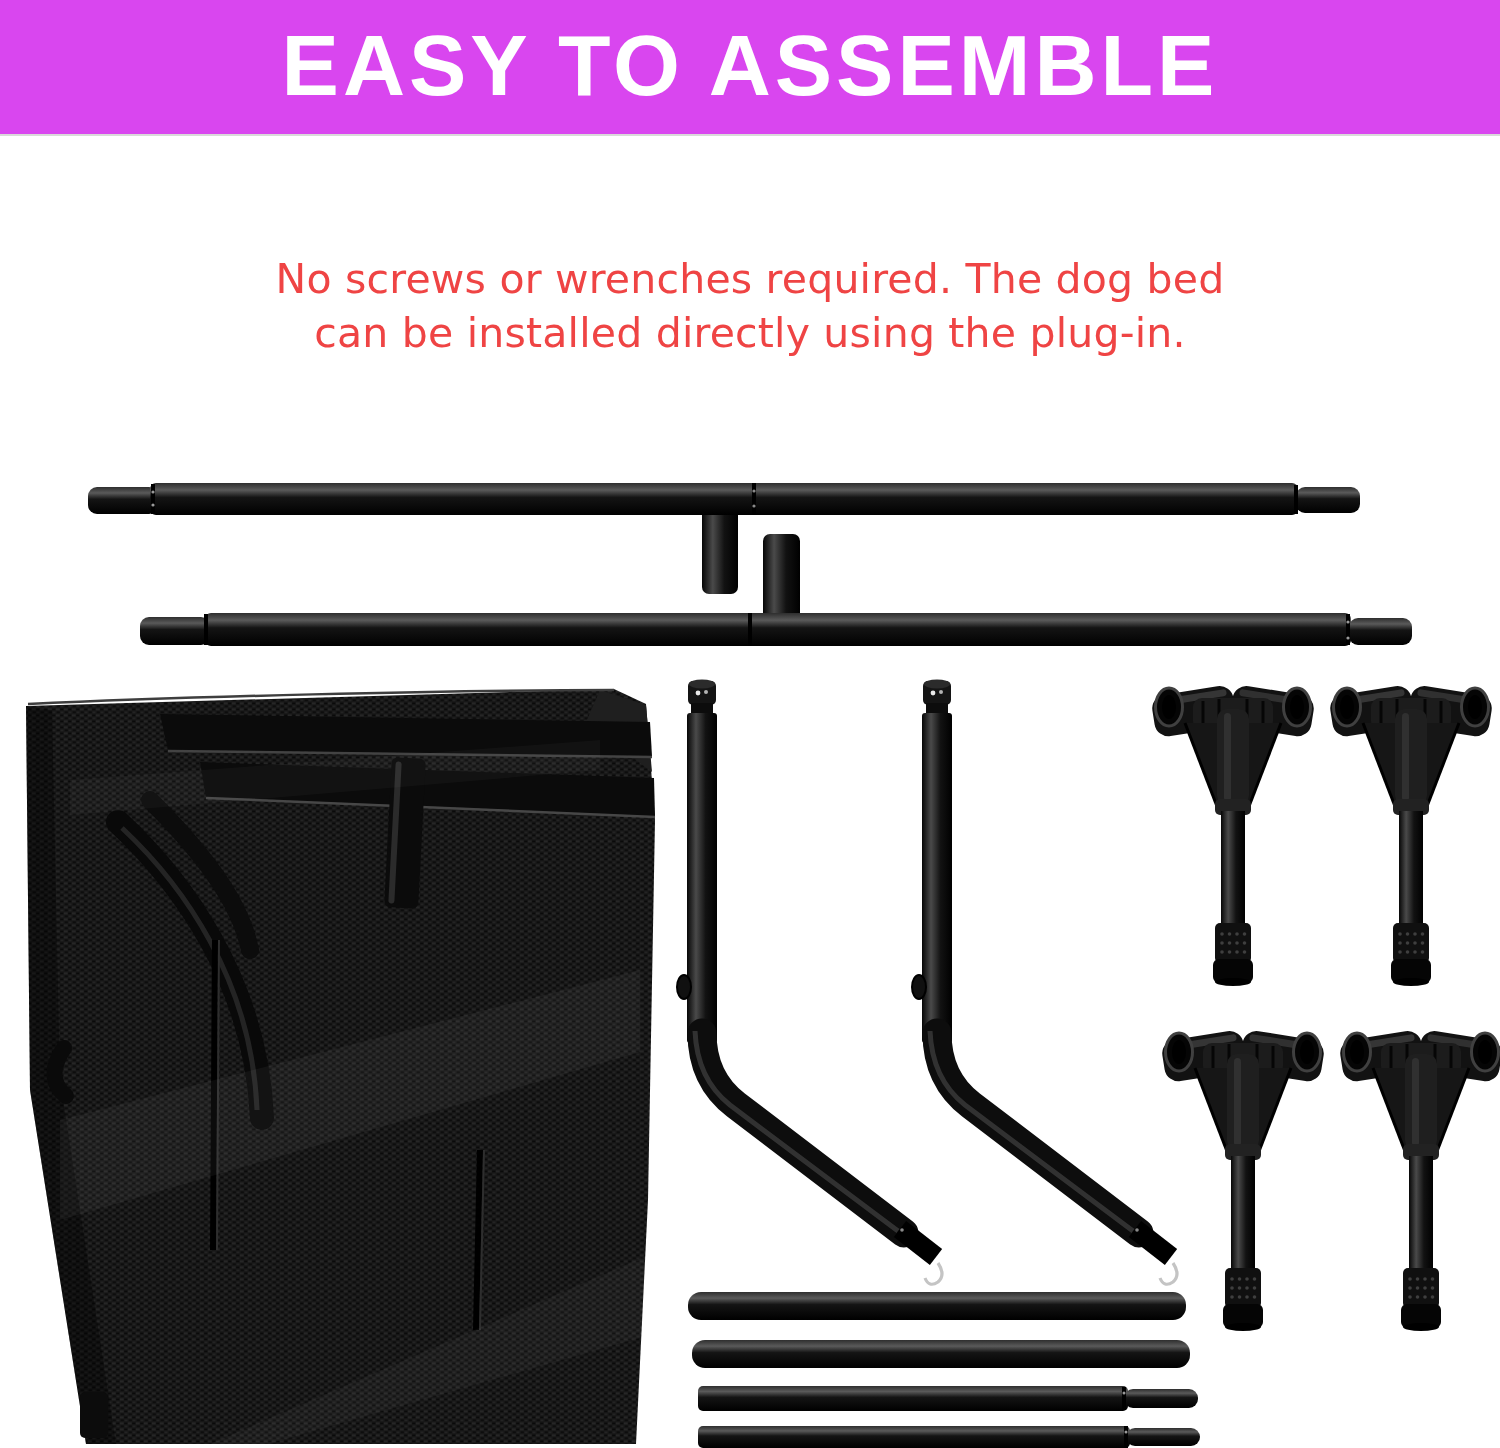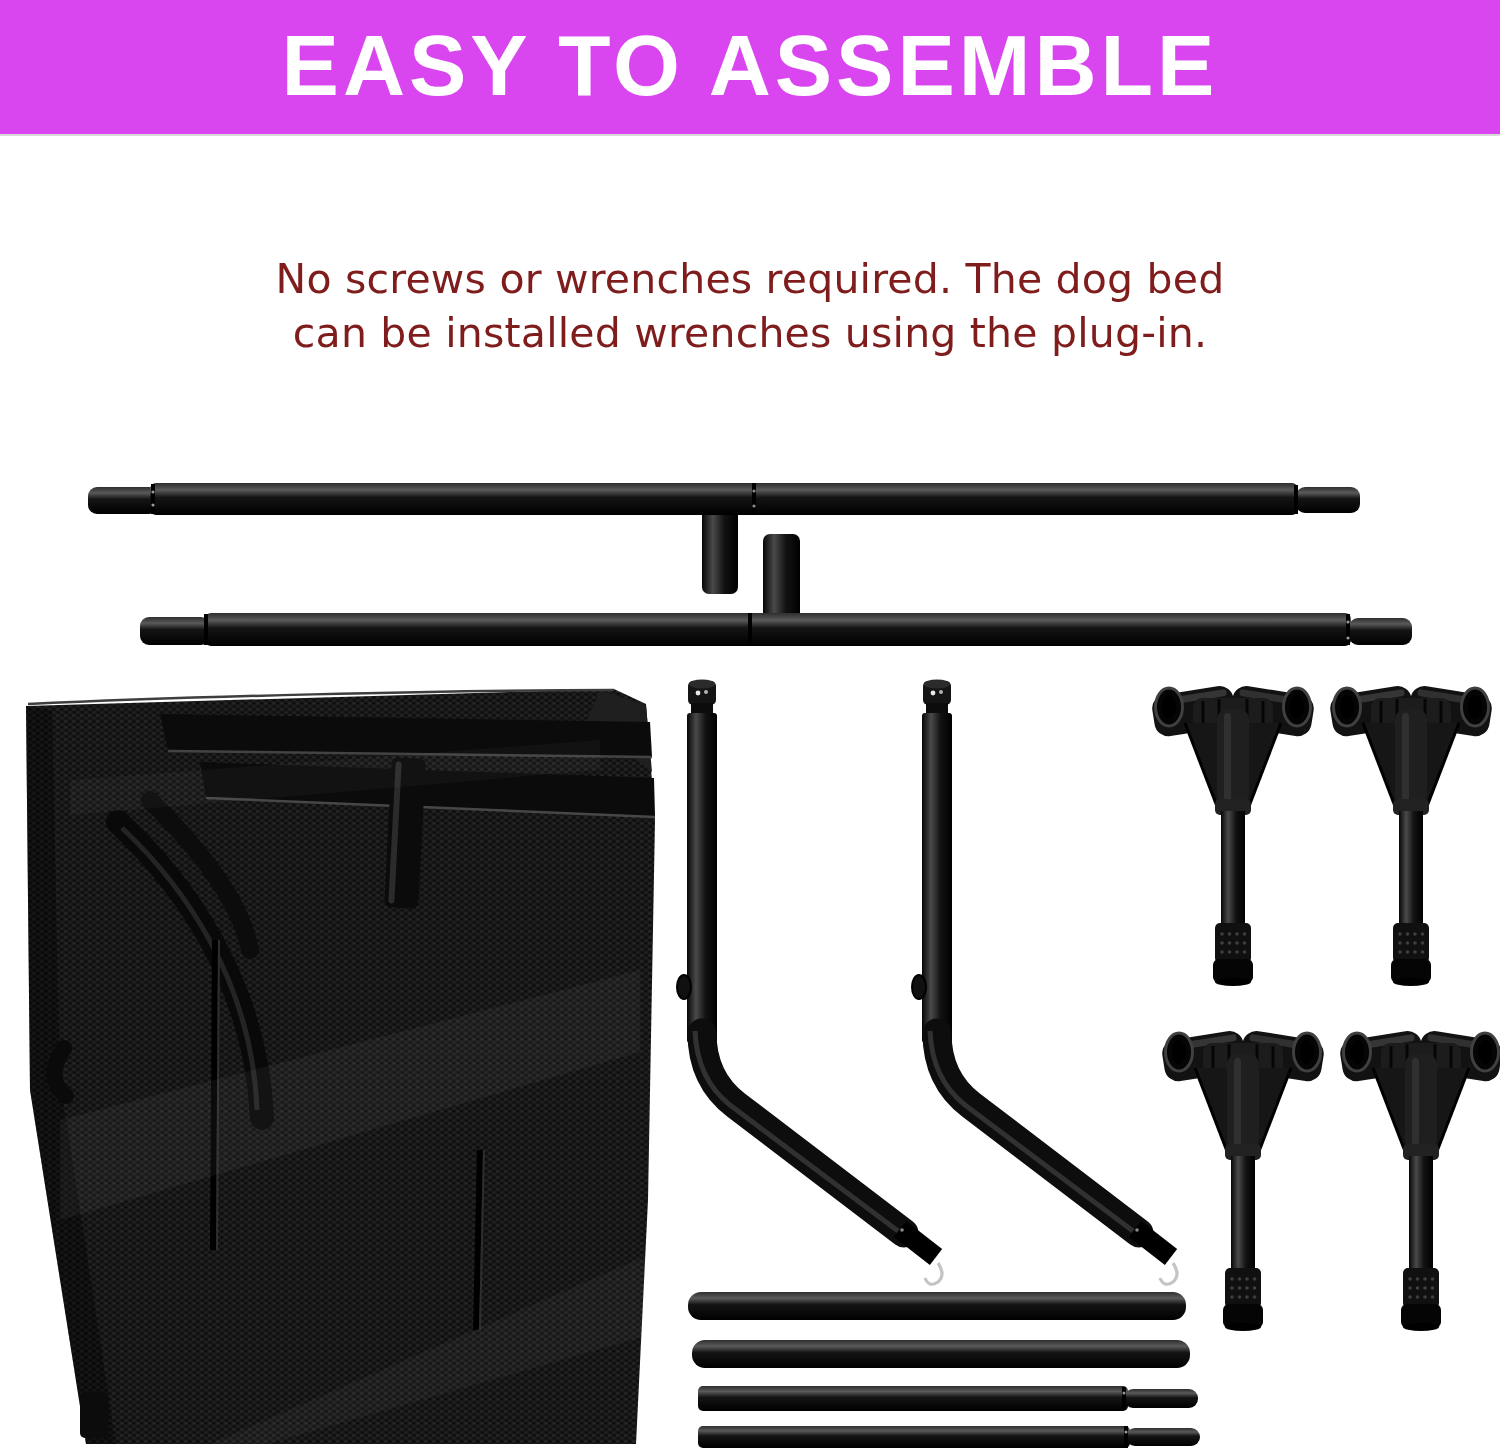--- a/index.html
+++ b/index.html
@@ -13,37 +13,37 @@
     border-bottom:2px solid #d9d9d9;box-sizing:border-box;
   }
   .banner-title{
     color:#ffffff;font-size:86px;font-weight:700;letter-spacing:4px;
     font-family:"Liberation Sans",sans-serif;white-space:nowrap;
     transform:translateY(-2px);
   }
   .desc{
     position:absolute;top:252px;left:0;width:1500px;text-align:center;
     font-family:"DejaVu Sans","Liberation Sans",sans-serif;
-    font-size:41px;line-height:54px;color:#7f1d1d;font-weight:500;
+    font-size:41px;line-height:54px;color:#ef4444;font-weight:500;
     letter-spacing:0.2px;
   }
   svg.parts{position:absolute;left:0;top:0;width:1500px;height:1448px;display:block;}
 </style>
 </head>
 <body>
 
 <div class="canvas">
 
   <div class="banner">
     <div class="banner-title">EASY TO ASSEMBLE</div>
   </div>
 
   <div class="desc">
     <div>No screws or wrenches required. The dog bed</div>
-    <div>can be installed wrenches using the plug-in.</div>
+    <div>can be installed directly using the plug-in.</div>
   </div>
 
   <svg class="parts" viewBox="0 0 1500 1448">
     <defs>
 
       <linearGradient id="gv" x1="0" y1="0" x2="0" y2="1">
         <stop offset="0" stop-color="#2e2e2e"></stop>
         <stop offset="0.22" stop-color="#5a5a5a"></stop>
         <stop offset="0.45" stop-color="#141414"></stop>
         <stop offset="1" stop-color="#000000"></stop>

